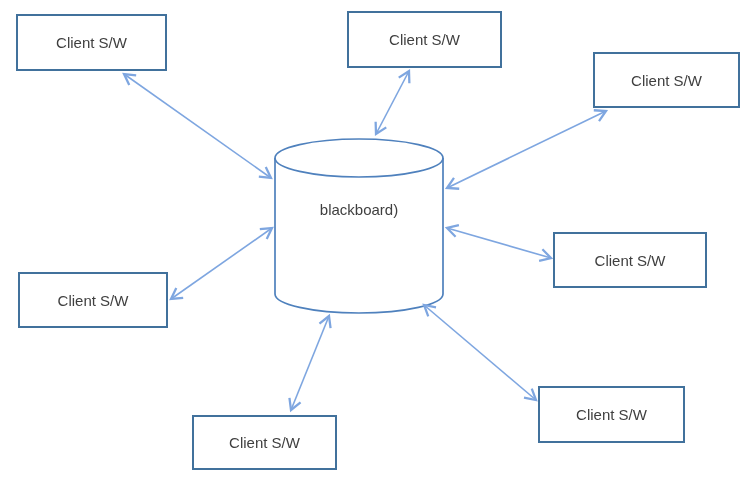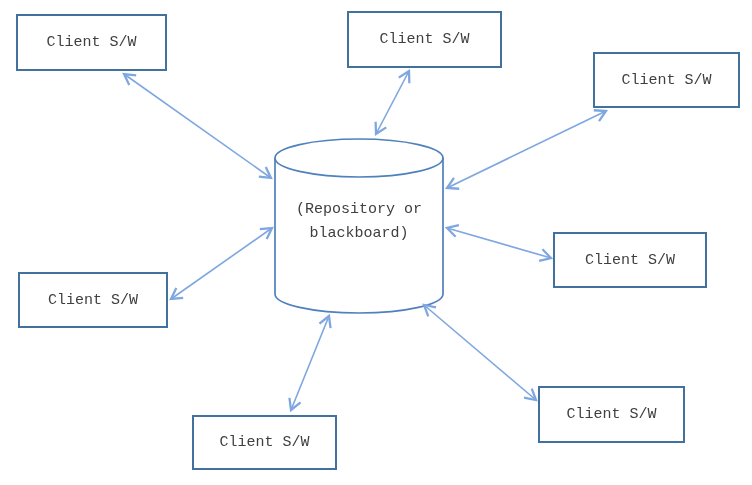--- a/index.html
+++ b/index.html
@@ -3,21 +3,20 @@
 <meta charset="utf-8">
 <style>
   html, body { margin: 0; padding: 0; }
   body { font-family: "Liberation Sans", sans-serif; background: #ffffff; }
   #canvas {
     position: relative;
     width: 752px;
     height: 485px;
     background: #ffffff;
     overflow: hidden;
-    font-family: Liberation Mono, monospace;
   }
   #arrow-layer {
     position: absolute;
     left: 0; top: 0;
     width: 752px; height: 485px;
   }
   .client-box {
     position: absolute;
     border: 2px solid #41719C;
     background: #ffffff;
@@ -94,17 +93,16 @@
     <span class="label">Client S/W</span>
   </div>
   <div class="client-box pos-bc">
     <span class="label">Client S/W</span>
   </div>
   <div class="client-box pos-lm">
     <span class="label">Client S/W</span>
   </div>
 
   <div class="center-label">
-    <div>(Repository or</div>
     <div>blackboard)</div>
   </div>
 
 </div>
 
 </body></html>

